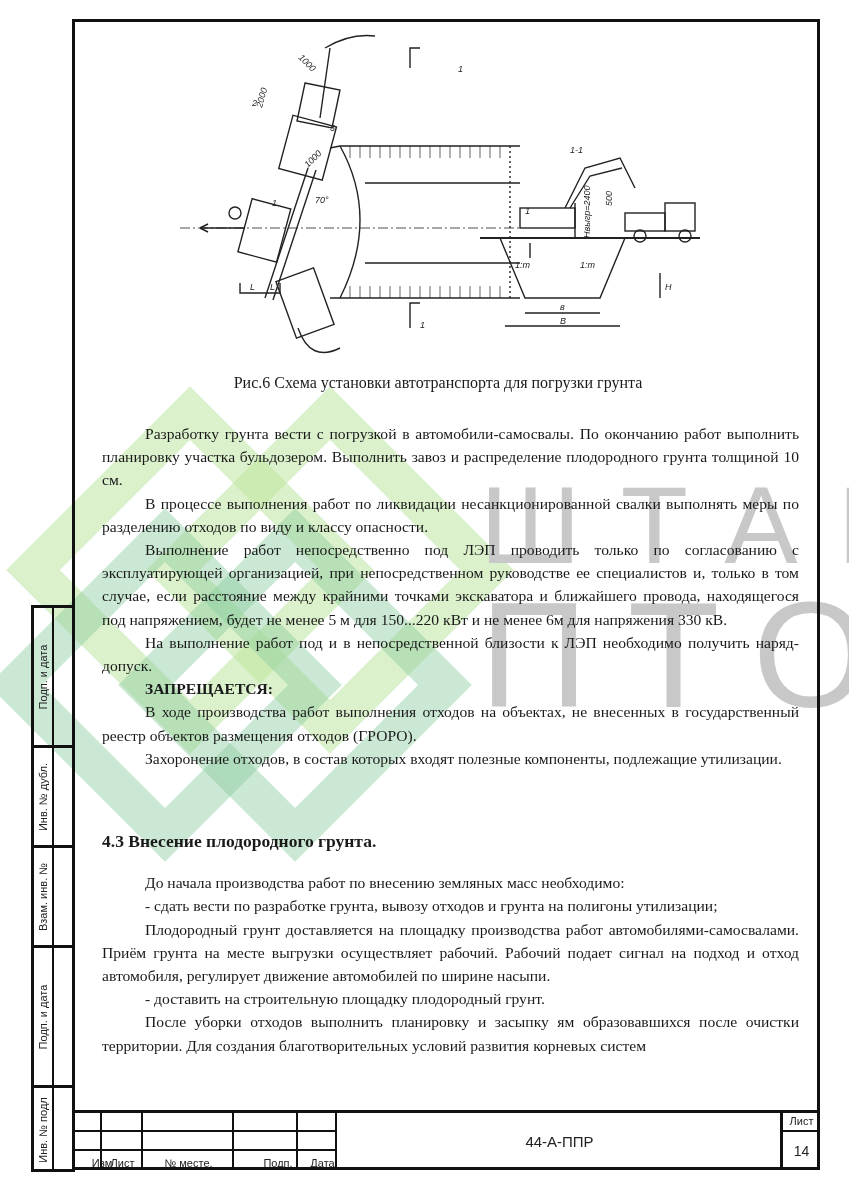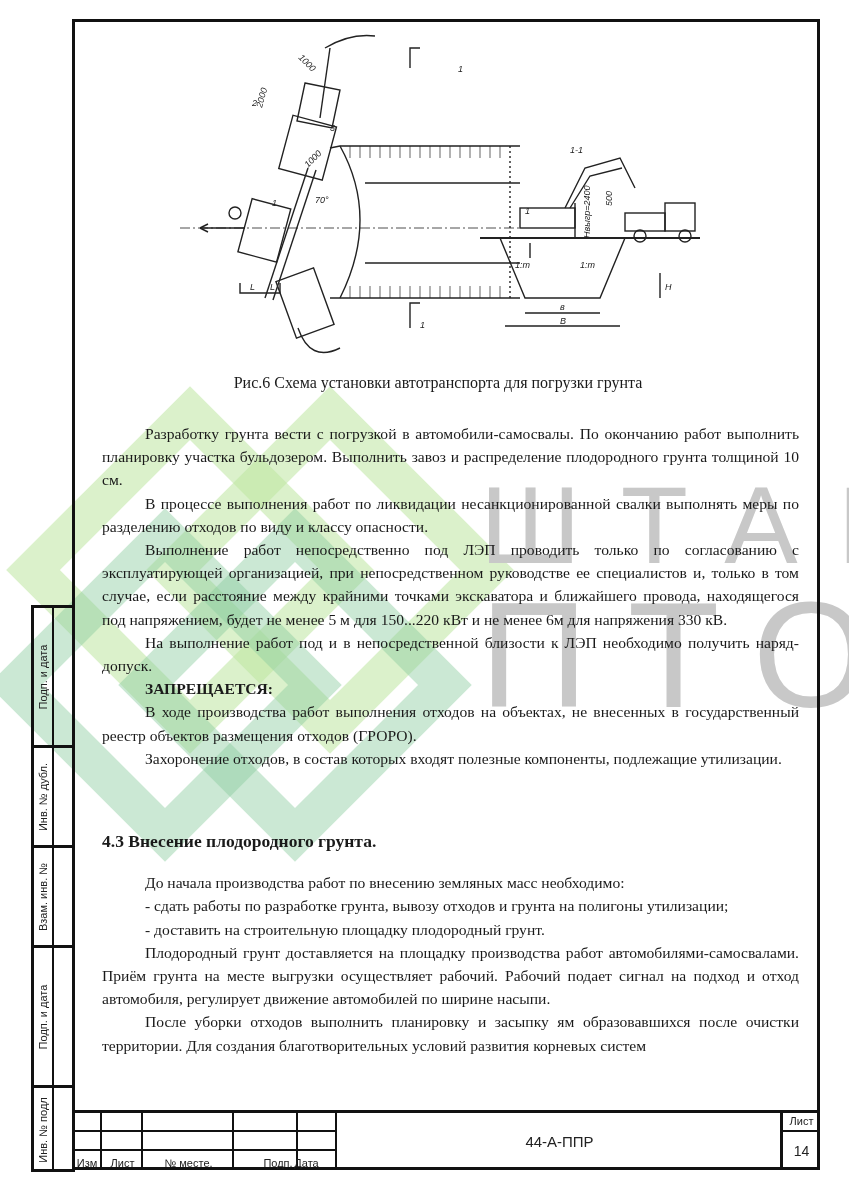--- a/index.html
+++ b/index.html
@@ -129,23 +129,23 @@
   <p class="p">Выполнение работ непосредственно под ЛЭП проводить только по согласованию с эксплуатирующей организацией, при непосредственном руководстве ее специалистов и, только в том случае, если расстояние между крайними точками экскаватора и ближайшего провода, находящегося под напряжением, будет не менее 5 м для 150...220 кВт и не менее 6м для напряжения 330 кВ.</p>
   <p class="p">На выполнение работ под и в непосредственной близости к ЛЭП необходимо получить наряд-допуск.</p>
   <p class="p bold">ЗАПРЕЩАЕТСЯ:</p>
   <p class="p">В ходе производства работ выполнения отходов на объектах, не внесенных в государственный реестр объектов размещения отходов (ГРОРО).</p>
   <p class="p">Захоронение отходов, в состав которых входят полезные компоненты, подлежащие утилизации.</p>
 </div>
 
 <div class="text" style="top:830px;">
   <p class="heading">4.3 Внесение плодородного грунта.</p>
   <p class="p" style="margin-top:18px;">До начала производства работ по внесению земляных масс необходимо:</p>
-  <p class="p">- сдать работы по разработке грунта, вывозу отходов и грунта на полигоны утилизации;</p>
+  <p class="p">- сдать вести по разработке грунта, вывозу отходов и грунта на полигоны утилизации;</p>
+  <p class="p">Плодородный грунт доставляется на площадку производства работ автомобилями-самосвалами. Приём грунта на месте выгрузки осуществляет рабочий. Рабочий подает сигнал на подход и отход автомобиля, регулирует движение автомобилей по ширине насыпи.</p>
   <p class="p">- доставить на строительную площадку плодородный грунт.</p>
-  <p class="p">Плодородный грунт доставляется на площадку производства работ автомобилями-самосвалами. Приём грунта на месте выгрузки осуществляет рабочий. Рабочий подает сигнал на подход и отход автомобиля, регулирует движение автомобилей по ширине насыпи.</p>
   <p class="p">После уборки отходов выполнить планировку и засыпку ям образовавшихся после очистки территории. Для создания благотворительных условий развития корневых систем</p>
 </div>
 
 <div class="side">
   <div class="cell" style="top:0;height:140px;">
     <div class="lbl">
         <span>Подп. и дата</span>
       </div>
   </div>
   <div class="cell" style="top:140px;height:100px;">
@@ -172,24 +172,24 @@
 
 <div class="title">
   <div class="tb-grid">
     <div class="tb-row" style="top:0;height:19px;"></div>
     <div class="tb-row" style="top:19px;height:19px;"></div>
     <div class="tb-col" style="left:0;width:30px;"></div>
     <div class="tb-col" style="left:30px;width:41px;"></div>
     <div class="tb-col" style="left:71px;width:91px;"></div>
     <div class="tb-col" style="left:162px;width:64px;"></div>
     <div class="tb-col" style="left:226px;width:37px;border-right:none;"></div>
-    <div class="tb-lbl" style="left:0;width:30px;">Изм</div>
+    <div class="tb-lbl" style="left:0;width:30px;padding-left:15px;">Изм</div>
     <div class="tb-lbl" style="left:30px;width:41px;">Лист</div>
     <div class="tb-lbl" style="left:71px;width:91px;">№ месте.</div>
     <div class="tb-lbl" style="left:162px;width:88px;">Подп.</div>
-    <div class="tb-lbl" style="left:216px;width:37px;">Дата</div>
+    <div class="tb-lbl" style="left:232px;width:37px;">Дата</div>
   </div>
   <div class="doc-code">44-А-ППР</div>
   <div class="sheet">
     <div class="h">Лист</div>
     <div class="n">14</div>
   </div>
 </div>
 
 </body></html>

